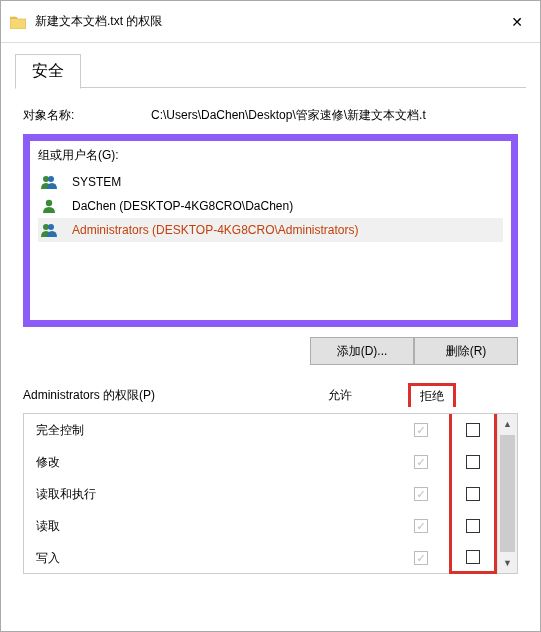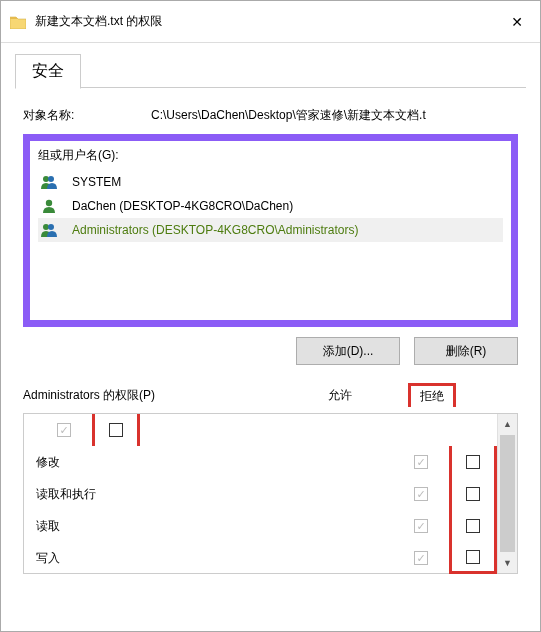--- a/index.html
+++ b/index.html
@@ -91,33 +91,32 @@
   .user-row {
     display: flex;
     align-items: center;
     padding: 3px 2px;
     gap: 14px;
   }
   .user-row.selected {
     background: #f0f0f0;
   }
   .user-row.selected .user-name-text {
-    color: #4d7c0f;
+    color: #c2410c;
   }
   .user-icon {
     width: 18px; height: 18px;
     display: flex; align-items: center; justify-content: center;
   }
   .spacer-block {
     height: 68px;
   }
   .btn-row {
     display: flex;
     justify-content: flex-end;
-    gap: 14px;
     padding: 10px 0 0 0;
   }
   .btn {
     width: 104px;
     height: 28px;
     border: 1px solid #adadad;
     background: #e1e1e1;
     font-size: 12px;
     font-family: inherit;
     cursor: pointer;
@@ -283,20 +282,21 @@
   <div class="perm-header">
     <span class="perm-header-label">Administrators 的权限(P)</span>
     <span class="perm-col-head">允许</span>
     <span class="perm-col-head deny-col">拒绝</span>
     <span class="perm-col-head scroll-spacer"></span>
   </div>
 
   <div class="perm-box">
     <div class="perm-rows" id="perm-rows">
         <div class="perm-row">
+          <span class="perm-name">完全控制</span>
           <span class="perm-cell allow">
             <span class="disabled-check">✓</span>
           </span>
           <span class="perm-cell deny">
             <span class="empty-check"></span>
           </span>
         </div>
         <div class="perm-row">
           <span class="perm-name">修改</span>
           <span class="perm-cell allow">

